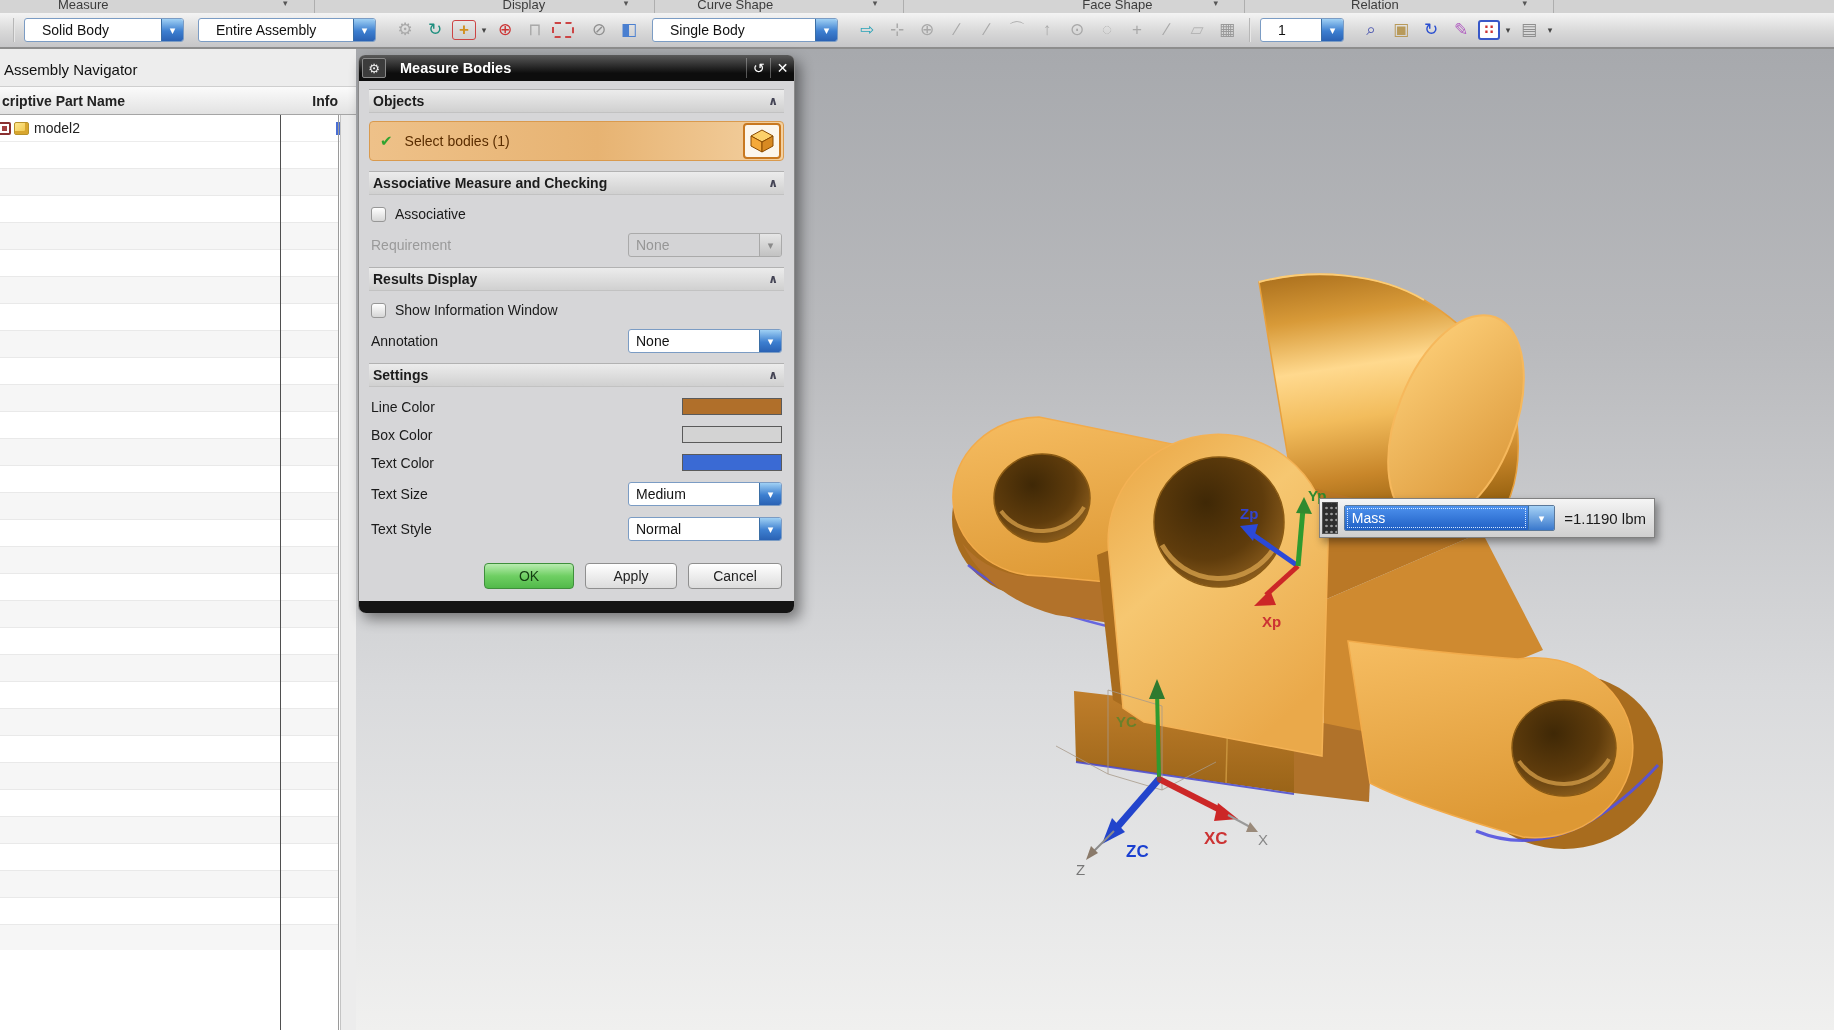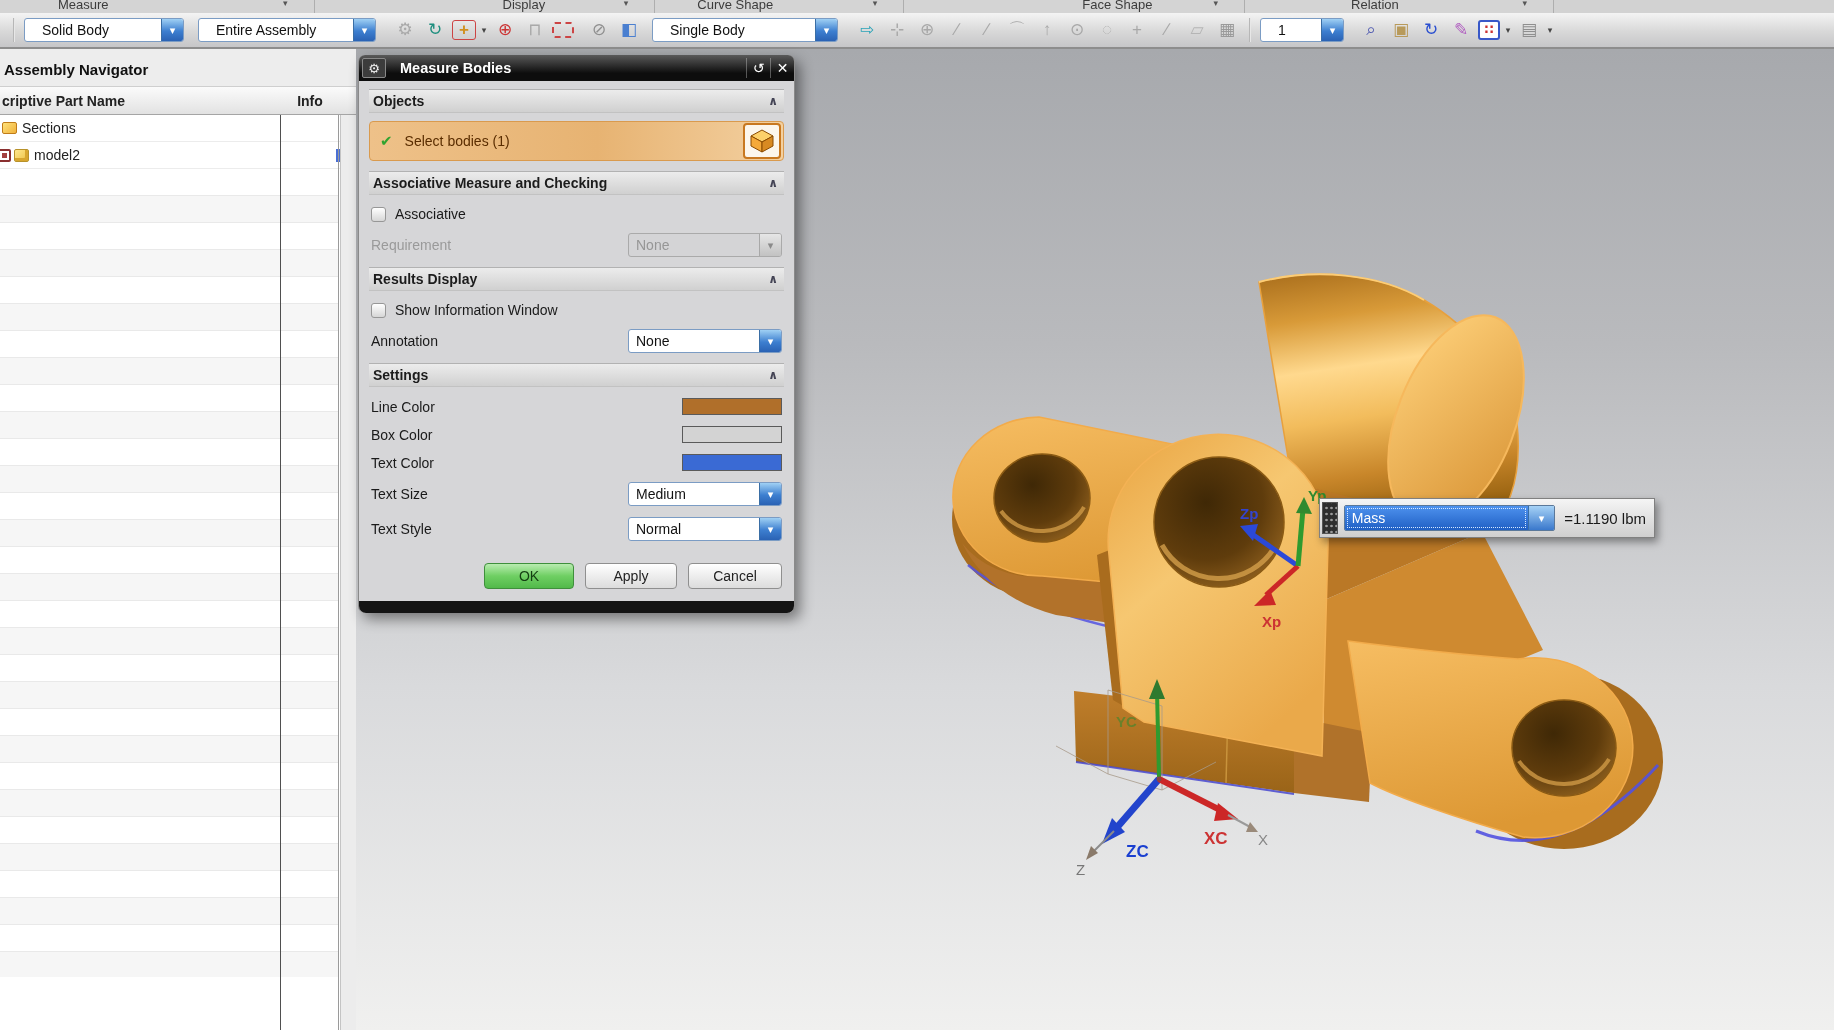--- a/index.html
+++ b/index.html
@@ -24,26 +24,26 @@
     display:flex;align-items:center;justify-content:center;border-left:1px solid #3a6ea5}
   .tbi{width:26px;height:24px;display:inline-flex;align-items:center;justify-content:center;font-size:17px;line-height:24px;
     margin:0 2px;border-radius:3px}
   .tbi-small{width:12px;font-size:9px;margin:0}
   .box-red{border:1px solid #cc4444;width:24px;height:20px;font-weight:bold}
   .box-dashed{border:2px dashed #cc4444;width:22px;height:16px}
   .box-blue{border:2px solid #3858c8;background:#fff;width:22px;height:20px;font-size:13px;font-weight:bold}
 
   
   .nav-panel{position:absolute;left:0;top:48px;width:356px;height:982px;background:#fff;border-top:1px solid #8d8d8d}
-  .nav-title{height:38px;background:#ededed;border-bottom:1px solid #cfcfcf;font-size:15px;font-weight:bold;color:#111;
+  .nav-title{height:38px;background:#ededed;border-bottom:1px solid #cfcfcf;font-size:15px;font-weight:normal;color:#111;
     padding:12px 0 0 4px}
   .nav-header{position:relative;height:28px;background:linear-gradient(180deg,#fbfbfb,#e2e2e2);border-bottom:1px solid #a5a5a5;
     font-size:14px;font-weight:600;color:#222}
   .nav-header .col-name{position:absolute;left:2px;top:6px;white-space:nowrap}
-  .nav-header .col-info{position:absolute;left:282px;top:6px;width:56px;text-align:center}
+  .nav-header .col-info{position:absolute;left:282px;top:6px;width:56px;text-align:right}
   .nav-rows{position:relative}
   .nav-row{position:relative;height:27px;display:flex;align-items:center;font-size:14px;color:#222;padding-left:2px;
     border-bottom:1px solid #ececec;background:#fff}
   .nav-row .lbl{margin-left:5px;white-space:nowrap}
   .ni-sections{width:15px;height:12px;background:linear-gradient(135deg,#ffe27a,#f0b23c);border:1px solid #c07c18;border-radius:2px}
   .ni-cube{width:15px;height:13px;background:linear-gradient(135deg,#ffe88e,#ecc041);border:1px solid #b8922a;border-radius:2px;
     box-shadow:inset -3px -3px 0 #d8a62e}
   .ni-check{width:13px;height:13px;border:2px solid #8a3030;background:#fff;margin-left:-4px;margin-right:3px;border-radius:2px;
     box-shadow:inset 0 0 0 2px #fff, inset 0 0 0 5px #a34040}
   .info-mark{position:absolute;left:336px;top:7px;width:4px;height:13px;background:#4a6fd4}
@@ -313,24 +313,20 @@
   </div>
 
   <div class="nav-panel">
     <div class="nav-title">Assembly Navigator</div>
     <div class="nav-header">
       <span class="col-name">criptive Part Name</span>
       <span class="col-info">Info</span>
     </div>
     <div class="nav-rows">
         <div class="nav-row">
-          <span class="ni-sections"></span>
-          <span class="lbl">Sections</span>
-        </div>
-        <div class="nav-row">
           <span class="ni-check"></span>
           <span class="ni-cube"></span>
           <span class="lbl">model2</span>
           <span class="info-mark"></span>
         </div>
       </div>
     <div style="position:relative;height:808px">
       <div class="nav-empty"></div>
     </div>
     <div class="nav-vline1"></div>

